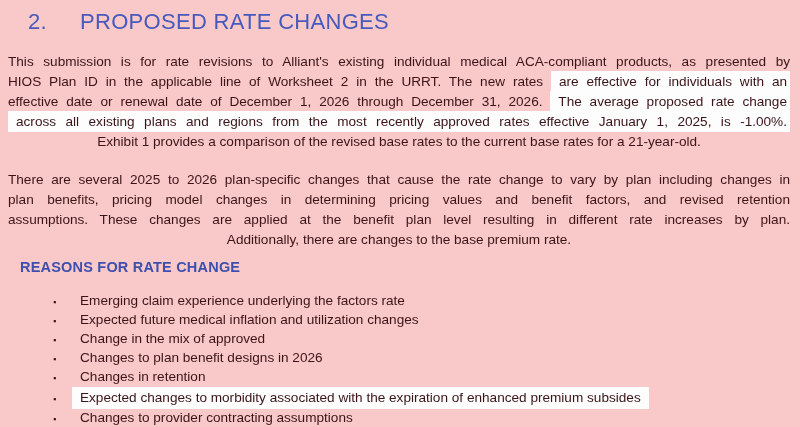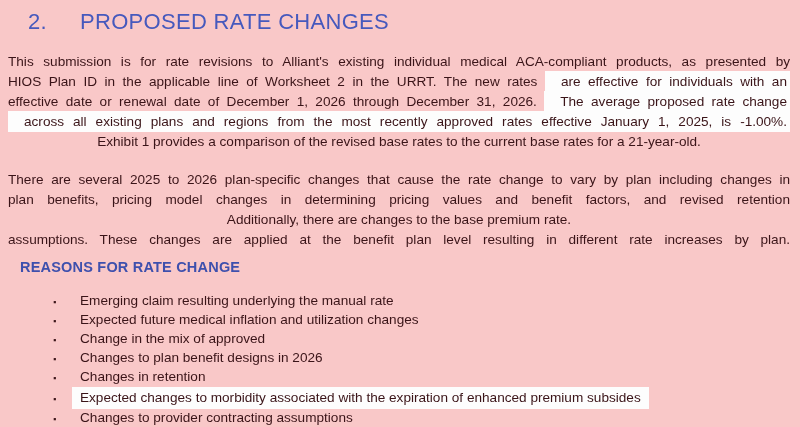--- a/index.html
+++ b/index.html
@@ -29,21 +29,21 @@
   }
   .heading .num { display: inline-block; width: 52px; }
   .para { margin: 18px 0 8px 0; }
   .line {
     font-size: 13.6px;
     line-height: 20px;
     text-align: justify;
     text-align-last: justify;
   }
   .line.last { text-align: center; text-align-last: auto; }
-  .hl { background: var(--hl); padding: 3px 3px 3px 16px; }
+  .hl { background: var(--hl); padding: 3px 3px 3px 8px; }
   .subheading {
     color: var(--blue2);
     font-weight: bold;
     font-size: 14.5px;
     line-height: 18px;
     margin: 4px 0 0 12px;
     letter-spacing: 0.2px;
   }
   ul.bullets { list-style: none; margin: 16px 0 0 0; padding: 0 0 0 45px; }
   ul.bullets li {
@@ -67,31 +67,31 @@
       <div class="para">
         <div class="line"><span>This submission is for rate revisions to Alliant's existing individual medical ACA-compliant products, as presented by</span></div>
         <div class="line"><span>HIOS Plan ID in the applicable line of Worksheet 2 in the URRT. The new rates </span><span class="hl">are effective for individuals with an</span></div>
         <div class="line"><span>effective date or renewal date of December 1, 2026 through December 31, 2026. </span><span class="hl">The average proposed rate change</span></div>
         <div class="line"><span class="hl">across all existing plans and regions from the most recently approved rates effective January 1, 2025, is -1.00%.</span></div>
         <div class="line last"><span>Exhibit 1 provides a comparison of the revised base rates to the current base rates for a 21-year-old.</span></div>
       </div>
       <div class="para">
         <div class="line"><span>There are several 2025 to 2026 plan-specific changes that cause the rate change to vary by plan including changes in</span></div>
         <div class="line"><span>plan benefits, pricing model changes in determining pricing values and benefit factors, and revised retention</span></div>
+        <div class="line"><span>assumptions. These changes are applied at the benefit plan level resulting in different rate increases by plan.</span></div>
         <div class="line last"><span>Additionally, there are changes to the base premium rate.</span></div>
-        <div class="line"><span>assumptions. These changes are applied at the benefit plan level resulting in different rate increases by plan.</span></div>
       </div>
     </div>
 
   <div class="subheading">REASONS FOR RATE CHANGE</div>
 
   <ul class="bullets" id="bullets">
       <li>
         <span class="marker">▪</span>
-        <span class="btext">Emerging claim resulting underlying the manual rate</span>
+        <span class="btext">Emerging claim experience underlying the factors rate</span>
       </li>
       <li>
         <span class="marker">▪</span>
         <span class="btext">Expected future medical inflation and utilization changes</span>
       </li>
       <li>
         <span class="marker">▪</span>
         <span class="btext">Change in the mix of approved</span>
       </li>
       <li>

